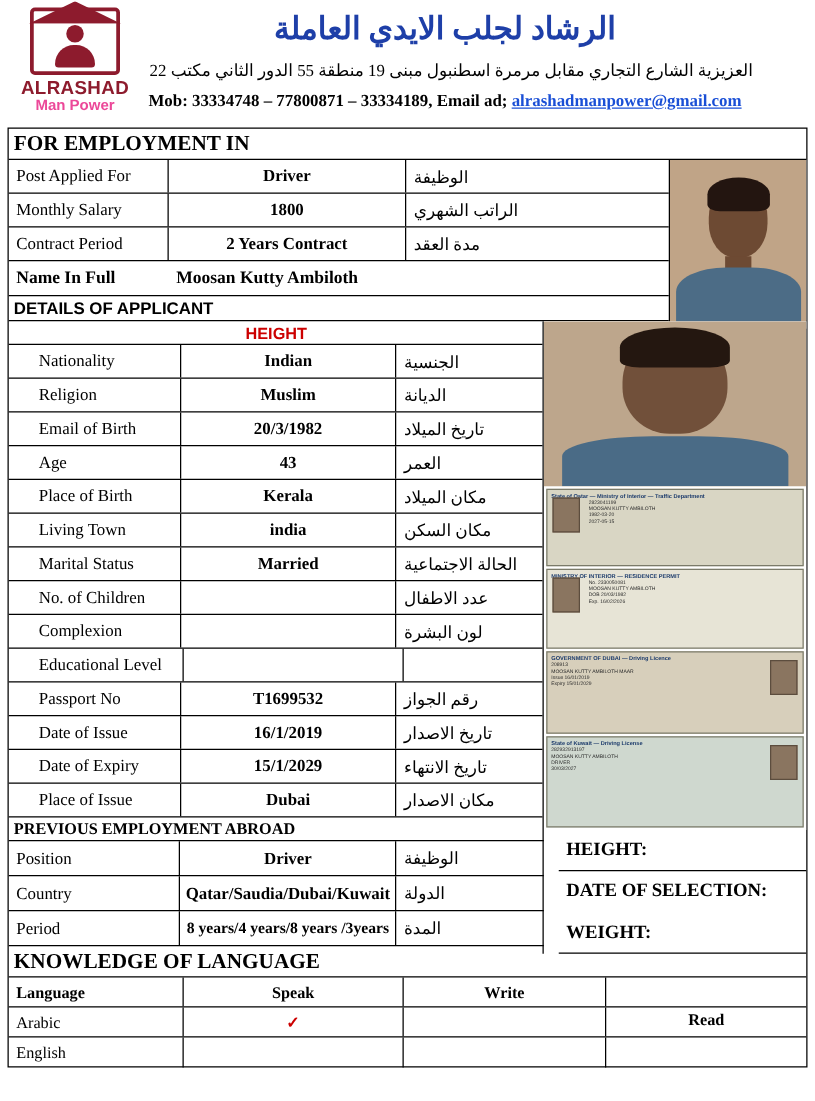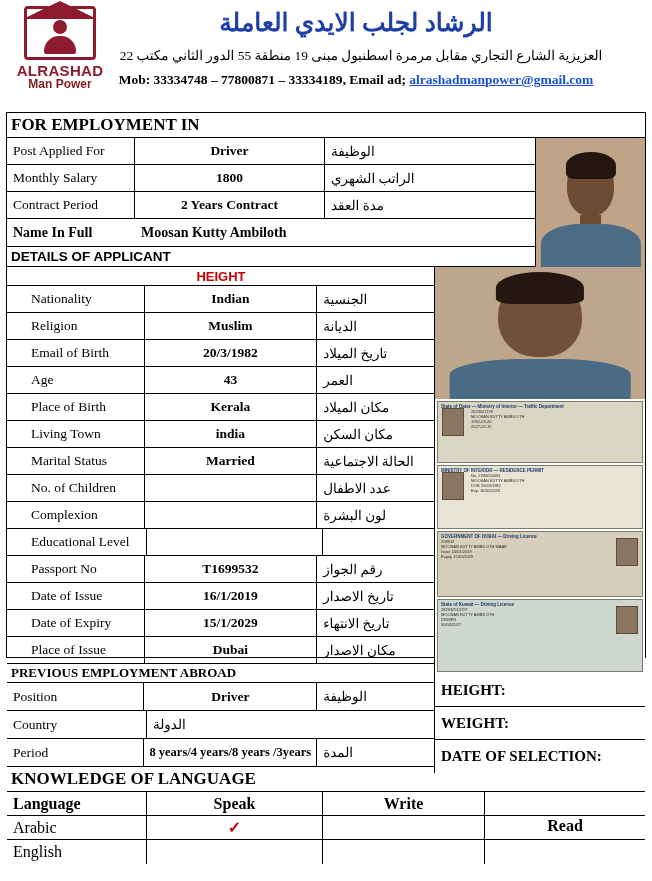--- a/index.html
+++ b/index.html
@@ -72,21 +72,21 @@
     font-weight: bold;
     color: #8d1b2d;
     font-size: 15px;
     letter-spacing: .3px;
     line-height: 15px;
     margin-top: 1px;
   }
   .logo-sub {
     font-family: "Liberation Sans", sans-serif;
     font-weight: bold;
-    color: #7f1d1d;
+    color: #ec4899;
     font-size: 12px;
     line-height: 13px;
   }
   .header-title {
     text-align: center;
     color: #1e3fa8;
     font-weight: bold;
     font-size: 25px;
     padding-top: 8px;
     padding-left: 60px;
@@ -104,22 +104,22 @@
     font-size: 13.5px;
     font-weight: bold;
     padding-top: 8px;
     padding-left: 60px;
   }
   .header-contact .mail { color: #1a4fd6; text-decoration: underline; }
 
   
   .frame {
     position: absolute;
-    left: 6px; top: 112px;
-    width: 640px; height: 546px;
+    left: 6px; top: 102px;
+    width: 640px; height: 752px;
     border: 1px solid #000;
   }
   .bar {
     border-bottom: 1px solid #000;
     font-family: "Liberation Serif", serif;
     font-weight: bold;
     padding: 2px 4px;
     font-size: 15px;
   }
   .bar.small { font-size: 13.5px; font-family: "Liberation Sans", sans-serif; font-weight: bold; }
@@ -240,21 +240,21 @@
     padding: 4px 6px;
     border-bottom: 1px solid #000;
     height: 33px;
     display: flex;
     align-items: center;
   }
 
   .lang-row { display: flex; border-bottom: 1px solid #000; height: 24px; }
   .lang-row > div {
     display: flex; align-items: center; justify-content: center;
-    font-size: 16px;
+    font-size: 13px;
   }
   .lang-c1 { width: 140px; border-right: 1px solid #000; justify-content: flex-start !important; padding-left: 6px; }
   .lang-c2 { width: 176px; border-right: 1px solid #000; }
   .lang-c3 { width: 162px; border-right: 1px solid #000; }
   .lang-c4 { flex: 1; margin-top: 34px; }
   .lang-head { font-weight: bold; }
   .tick { color: #cc0000; font-size: 15px; font-weight: bold; }
 </style>
 </head>
 <body>
@@ -450,33 +450,34 @@
           </div>
 
         <div class="prev-head">PREVIOUS EMPLOYMENT ABROAD</div>
         <div class="row" style="height:28px;">
             <div class="cell c-label">Position</div>
             <div class="cell c-value">Driver</div>
             <div class="cell c-ar">الوظيفة</div>
           </div>
         <div class="row" style="height:28px;">
             <div class="cell c-label">Country</div>
+            <div class="cell c-value">Qatar/Saudia/Dubai/Kuwait</div>
             <div class="cell c-ar">الدولة</div>
           </div>
         <div class="row" style="height:28px;">
             <div class="cell c-label">Period</div>
             <div class="cell c-value" style="font-size:12.5px;">8 years/4 years/8 years /3years</div>
             <div class="cell c-ar">المدة</div>
           </div>
       </div>
 
-      <div style="position:absolute; right:0; top:407px; width:211px; border-left:1px solid #000;">
+      <div style="position:absolute; right:0; top:407px; width:211px; border-left:1px solid #000;padding-left:12px;">
         <div class="hwd">HEIGHT:</div>
+        <div class="hwd" style="border-bottom:none;">DATE OF SELECTION:</div>
         <div class="hwd">WEIGHT:</div>
-        <div class="hwd" style="border-bottom:none;">DATE OF SELECTION:</div>
       </div>
     </div>
 
     <div class="bar big">KNOWLEDGE OF LANGUAGE</div>
     <div class="lang-row lang-head">
       <div class="lang-c1">Language</div>
       <div class="lang-c2">Speak</div>
       <div class="lang-c3">Write</div>
       <div class="lang-c4">Read</div>
     </div>

